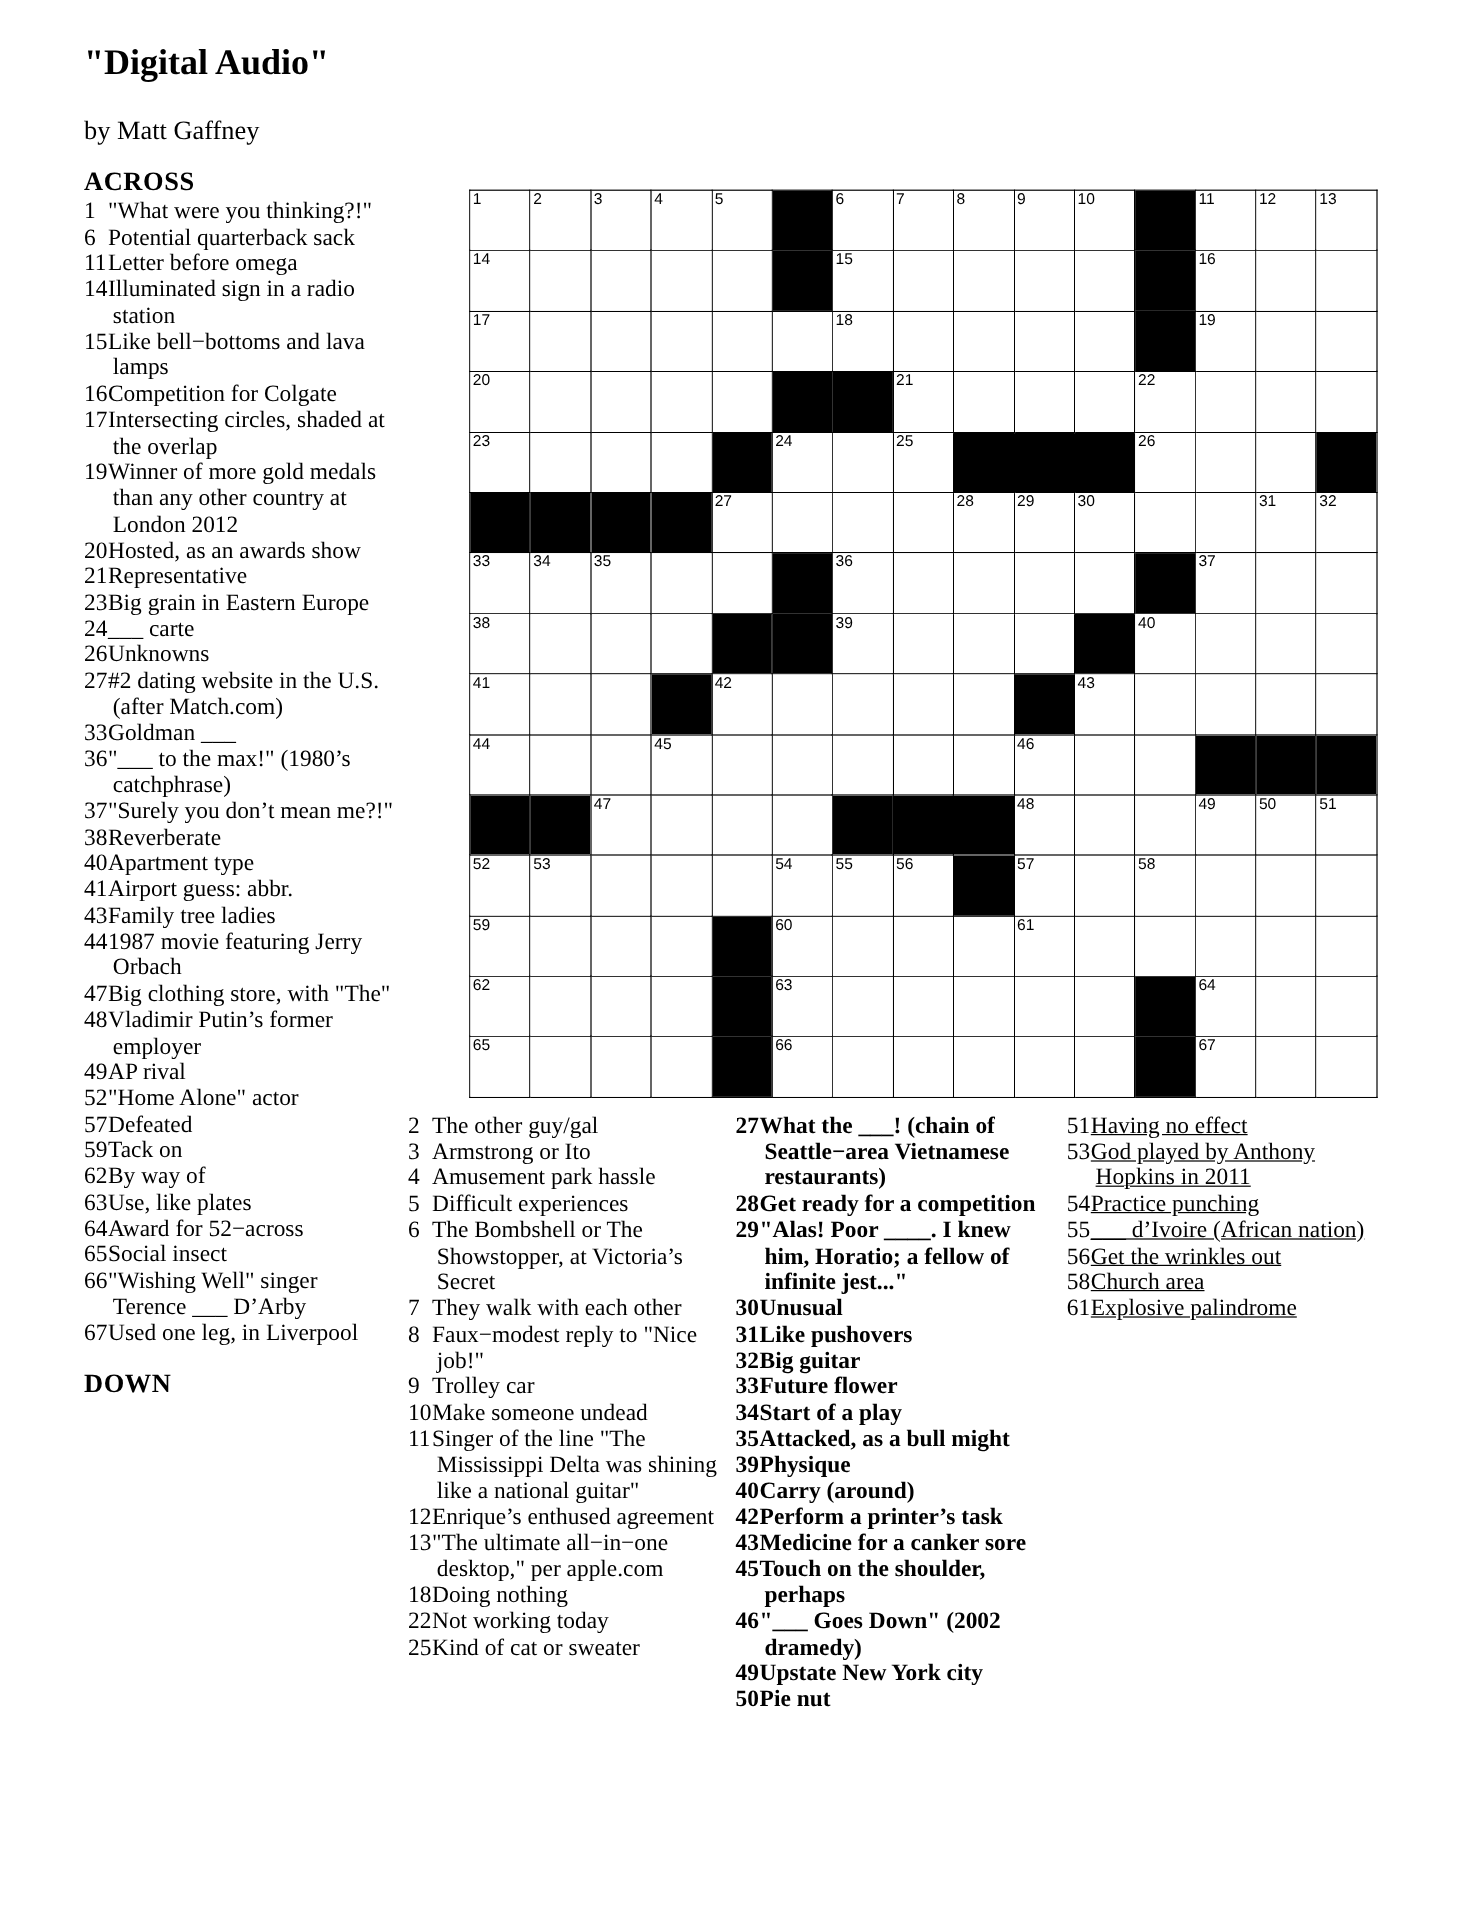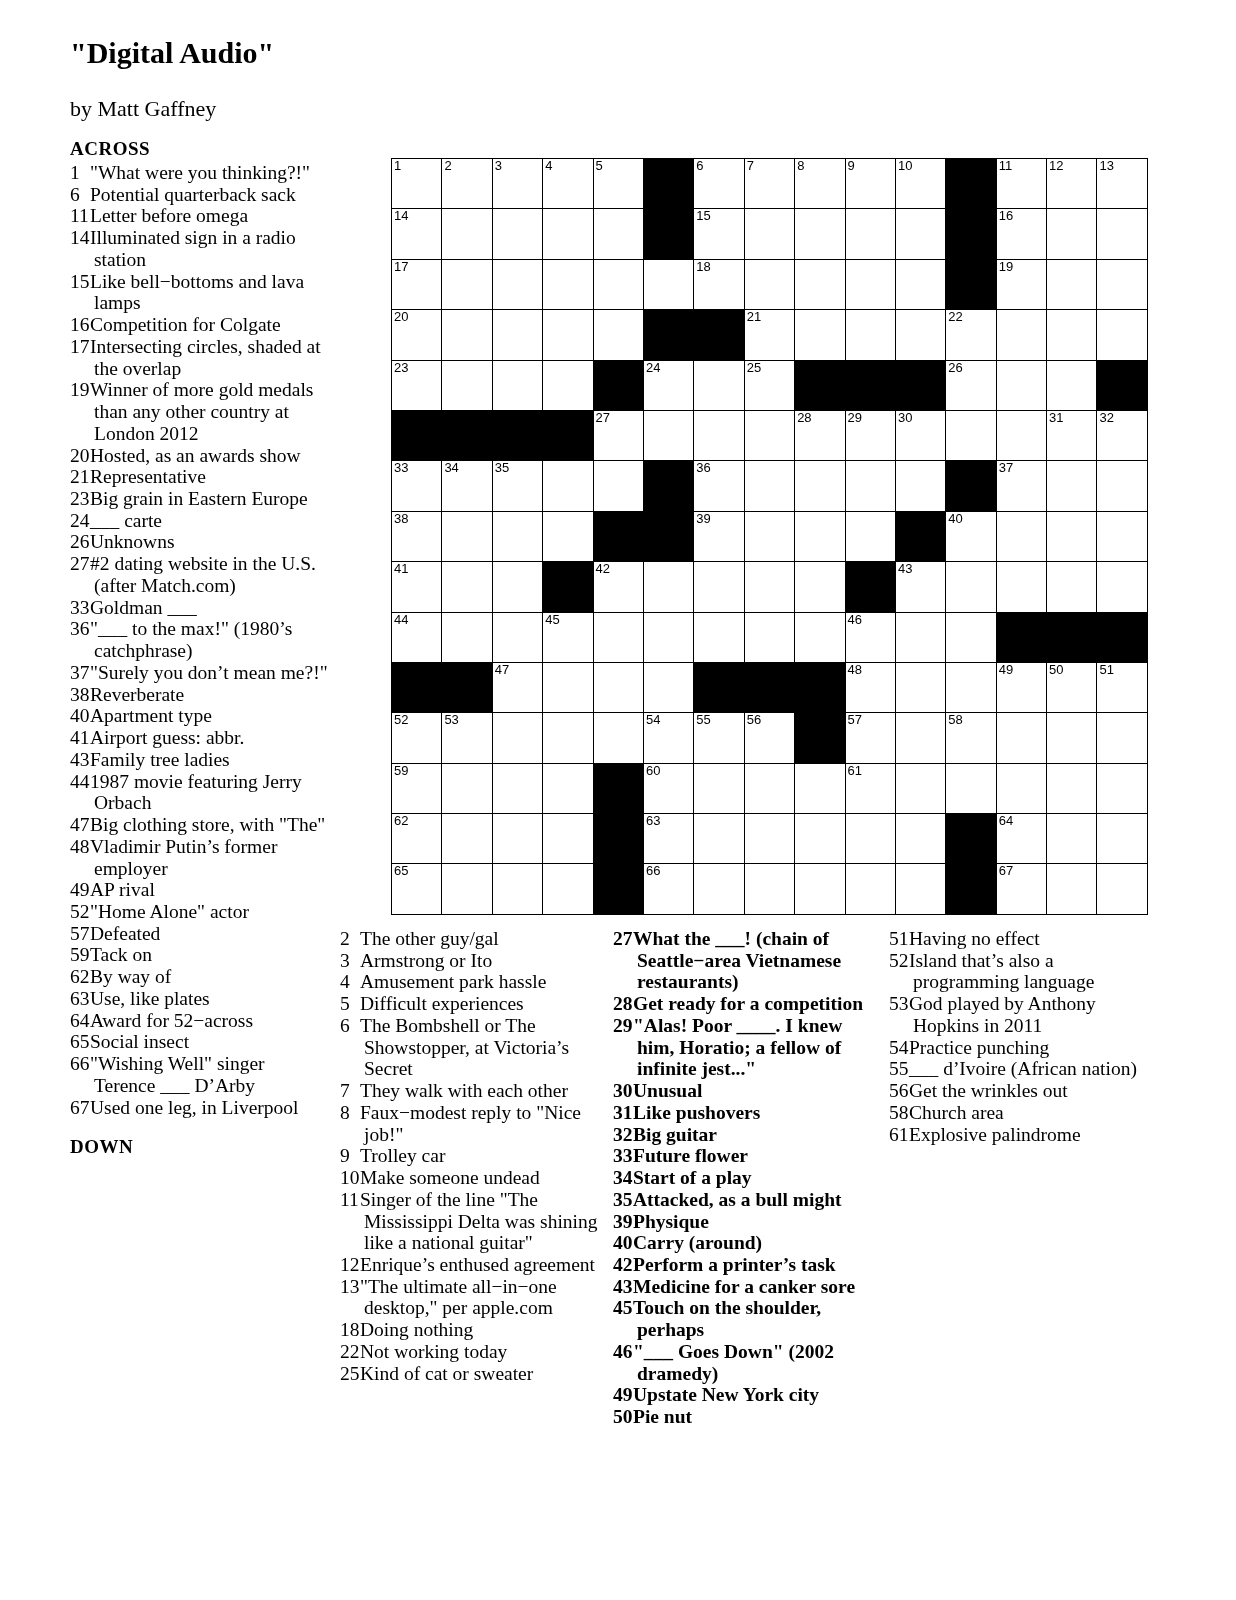--- a/index.html
+++ b/index.html
@@ -31,21 +31,21 @@
   }
   .byline {
     position: absolute;
     left: 70px;
     top: 96px;
     font-size: 22px;
   }
 
   
   .clue-heading {
-    font-size: 19px;
+    font-size: 22px;
     font-weight: bold;
     letter-spacing: 0.5px;
     margin: 0 0 2px 0;
   }
   .clue-list {
     list-style: none;
     margin: 0;
     padding: 0;
   }
   .clue {
@@ -78,20 +78,21 @@
     left: 613px;
     top: 928px;
     width: 268px;
     font-weight: bold;
   }
   #col-d3 {
     position: absolute;
     left: 889px;
     top: 928px;
     width: 265px;
+    text-decoration: underline;
   }
   .down-heading {
     margin-top: 18px;
   }
 
   
   #grid-wrap {
     position: absolute;
     left: 391px;
     top: 158px;
@@ -206,21 +207,20 @@
         <li class="clue"><span class="num">43 </span><span>Medicine for a canker sore</span></li>
         <li class="clue"><span class="num">45 </span><span>Touch on the shoulder, perhaps</span></li>
         <li class="clue"><span class="num">46 </span><span>"___ Goes Down" (2002 dramedy)</span></li>
         <li class="clue"><span class="num">49 </span><span>Upstate New York city</span></li>
         <li class="clue"><span class="num">50 </span><span>Pie nut</span></li>
       </ul>
   </div>
   <div id="col-d3">
     <ul class="clue-list" id="list-down3">
         <li class="clue"><span class="num">51 </span><span>Having no effect</span></li>
-        <li class="clue"><span class="num">52 </span><span>Island that’s also a programming language</span></li>
         <li class="clue"><span class="num">53 </span><span>God played by Anthony Hopkins in 2011</span></li>
         <li class="clue"><span class="num">54 </span><span>Practice punching</span></li>
         <li class="clue"><span class="num">55 </span><span>___ d’Ivoire (African nation)</span></li>
         <li class="clue"><span class="num">56 </span><span>Get the wrinkles out</span></li>
         <li class="clue"><span class="num">58 </span><span>Church area</span></li>
         <li class="clue"><span class="num">61 </span><span>Explosive palindrome</span></li>
       </ul>
   </div>
 
   <div id="grid-wrap">

